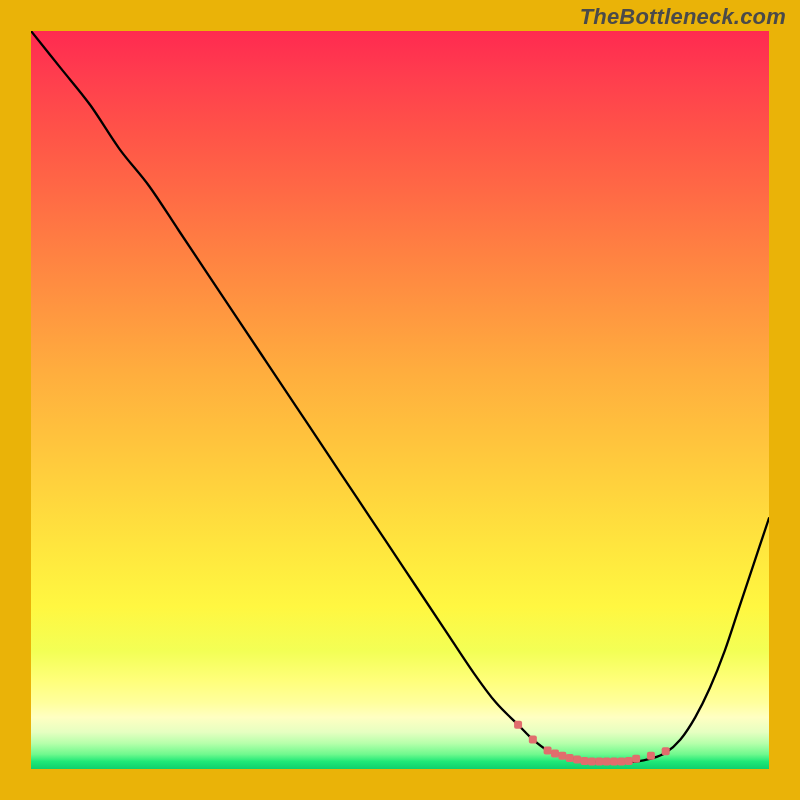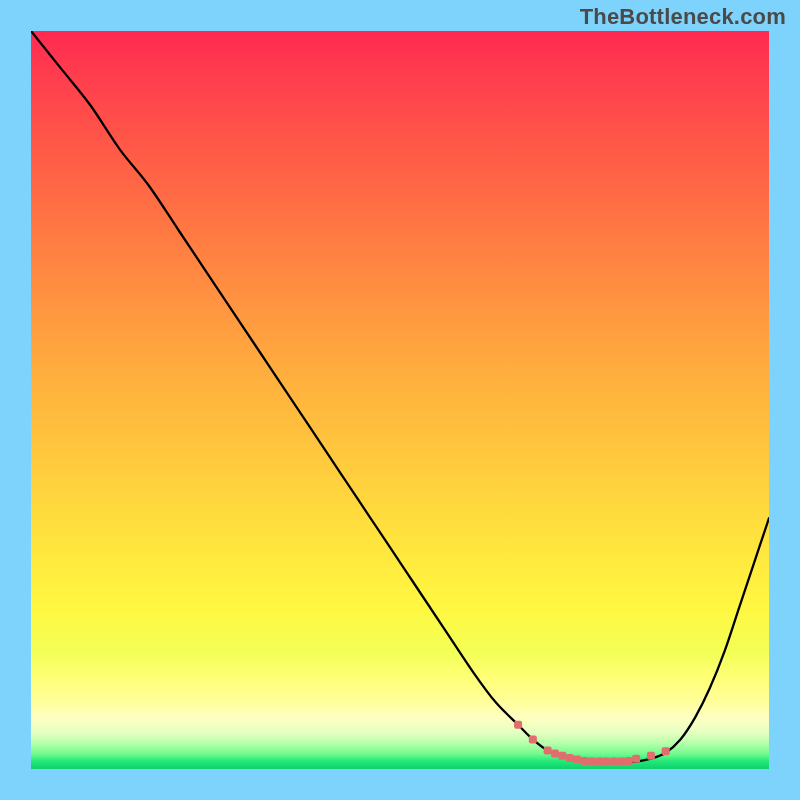--- a/index.html
+++ b/index.html
@@ -8,21 +8,22 @@
     width: 800px;
     height: 800px;
     background: #000;
     overflow: hidden;
     font-family: Arial, Helvetica, sans-serif;
   }
   .wrap {
     position: relative;
     width: 800px;
     height: 800px;
-    background: #7dd3fc;
+    background: #eab308;
+    font-style: italic;
   }
   .attribution {
     position: absolute;
     top: 4px;
     right: 14px;
     color: #4a4a4a;
     font-size: 22px;
     font-weight: bold;
     letter-spacing: 0.2px;
     z-index: 10;

